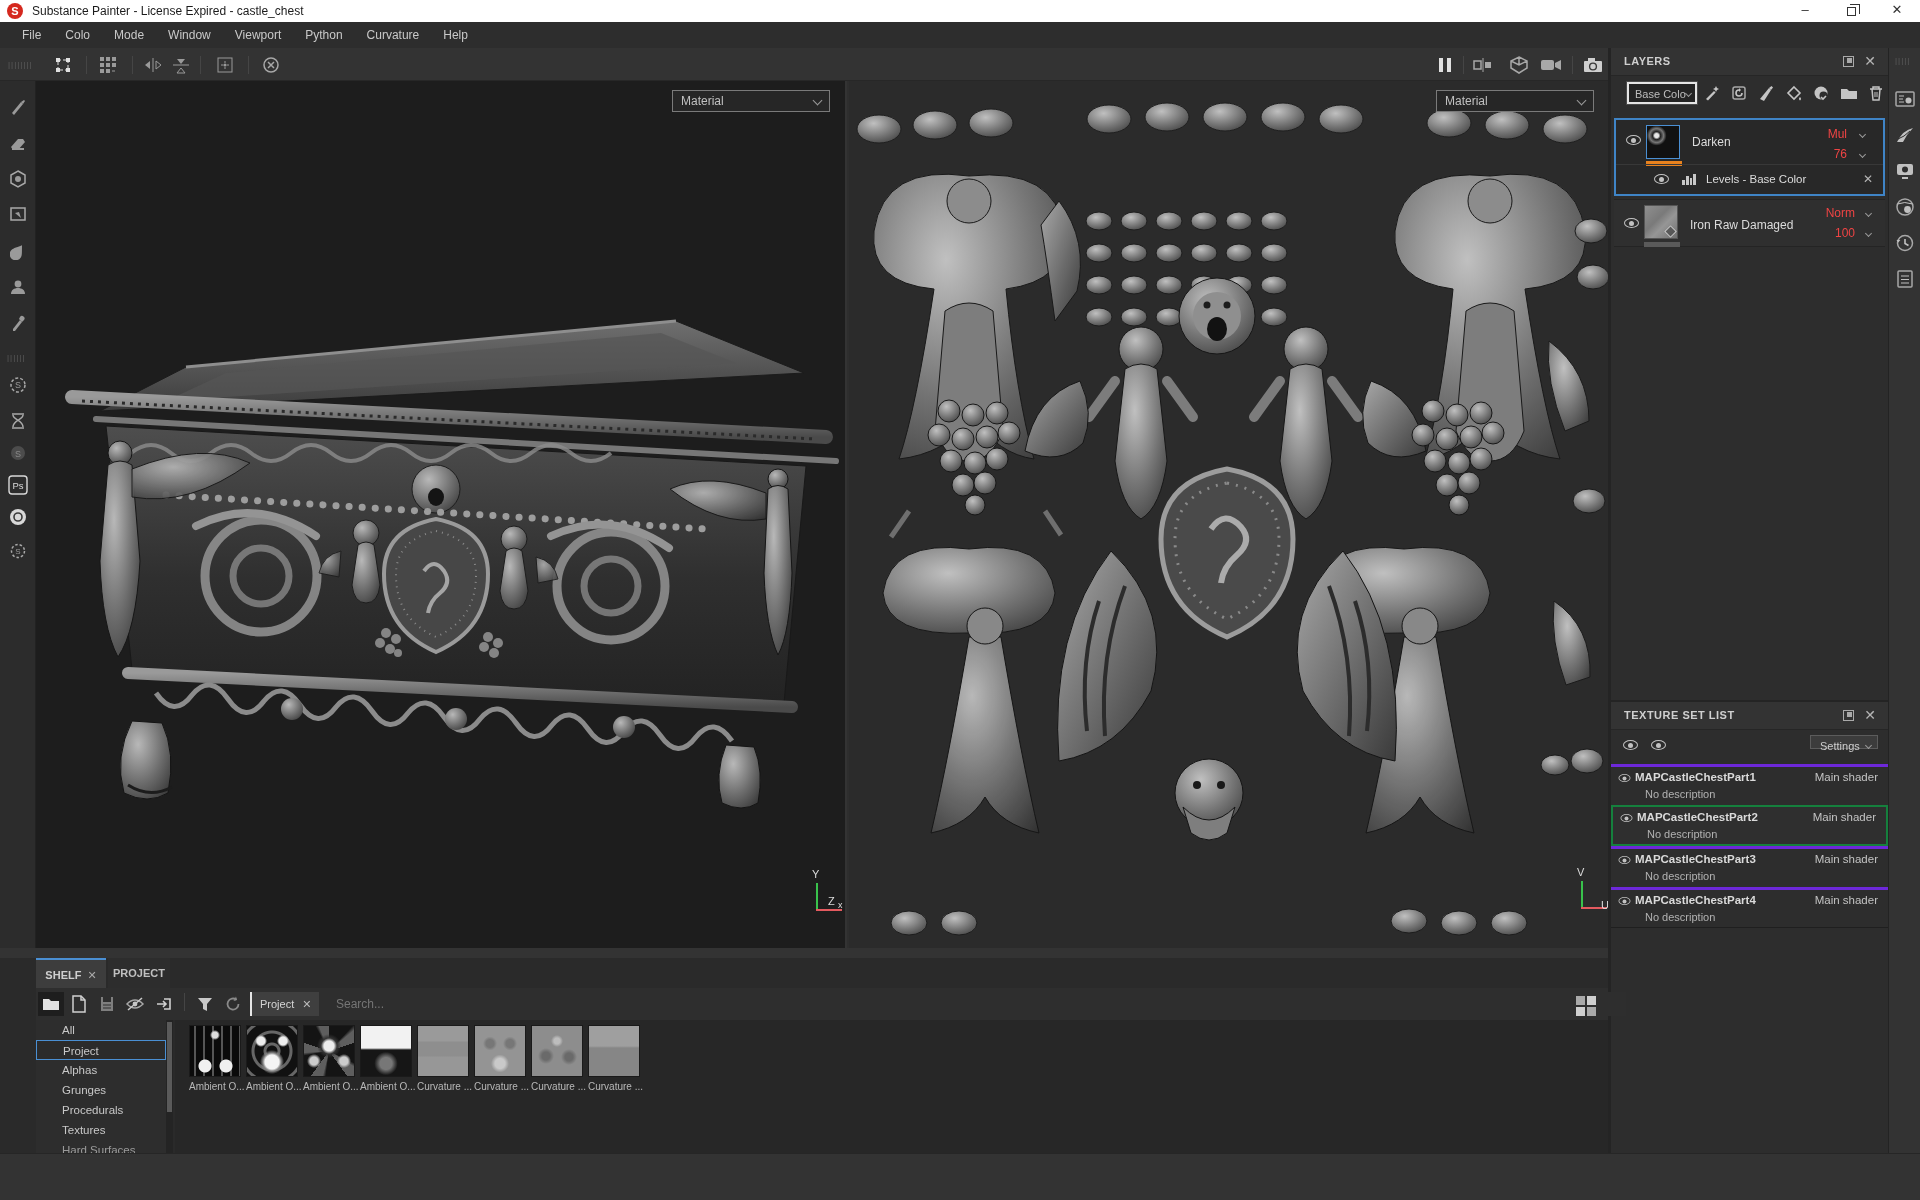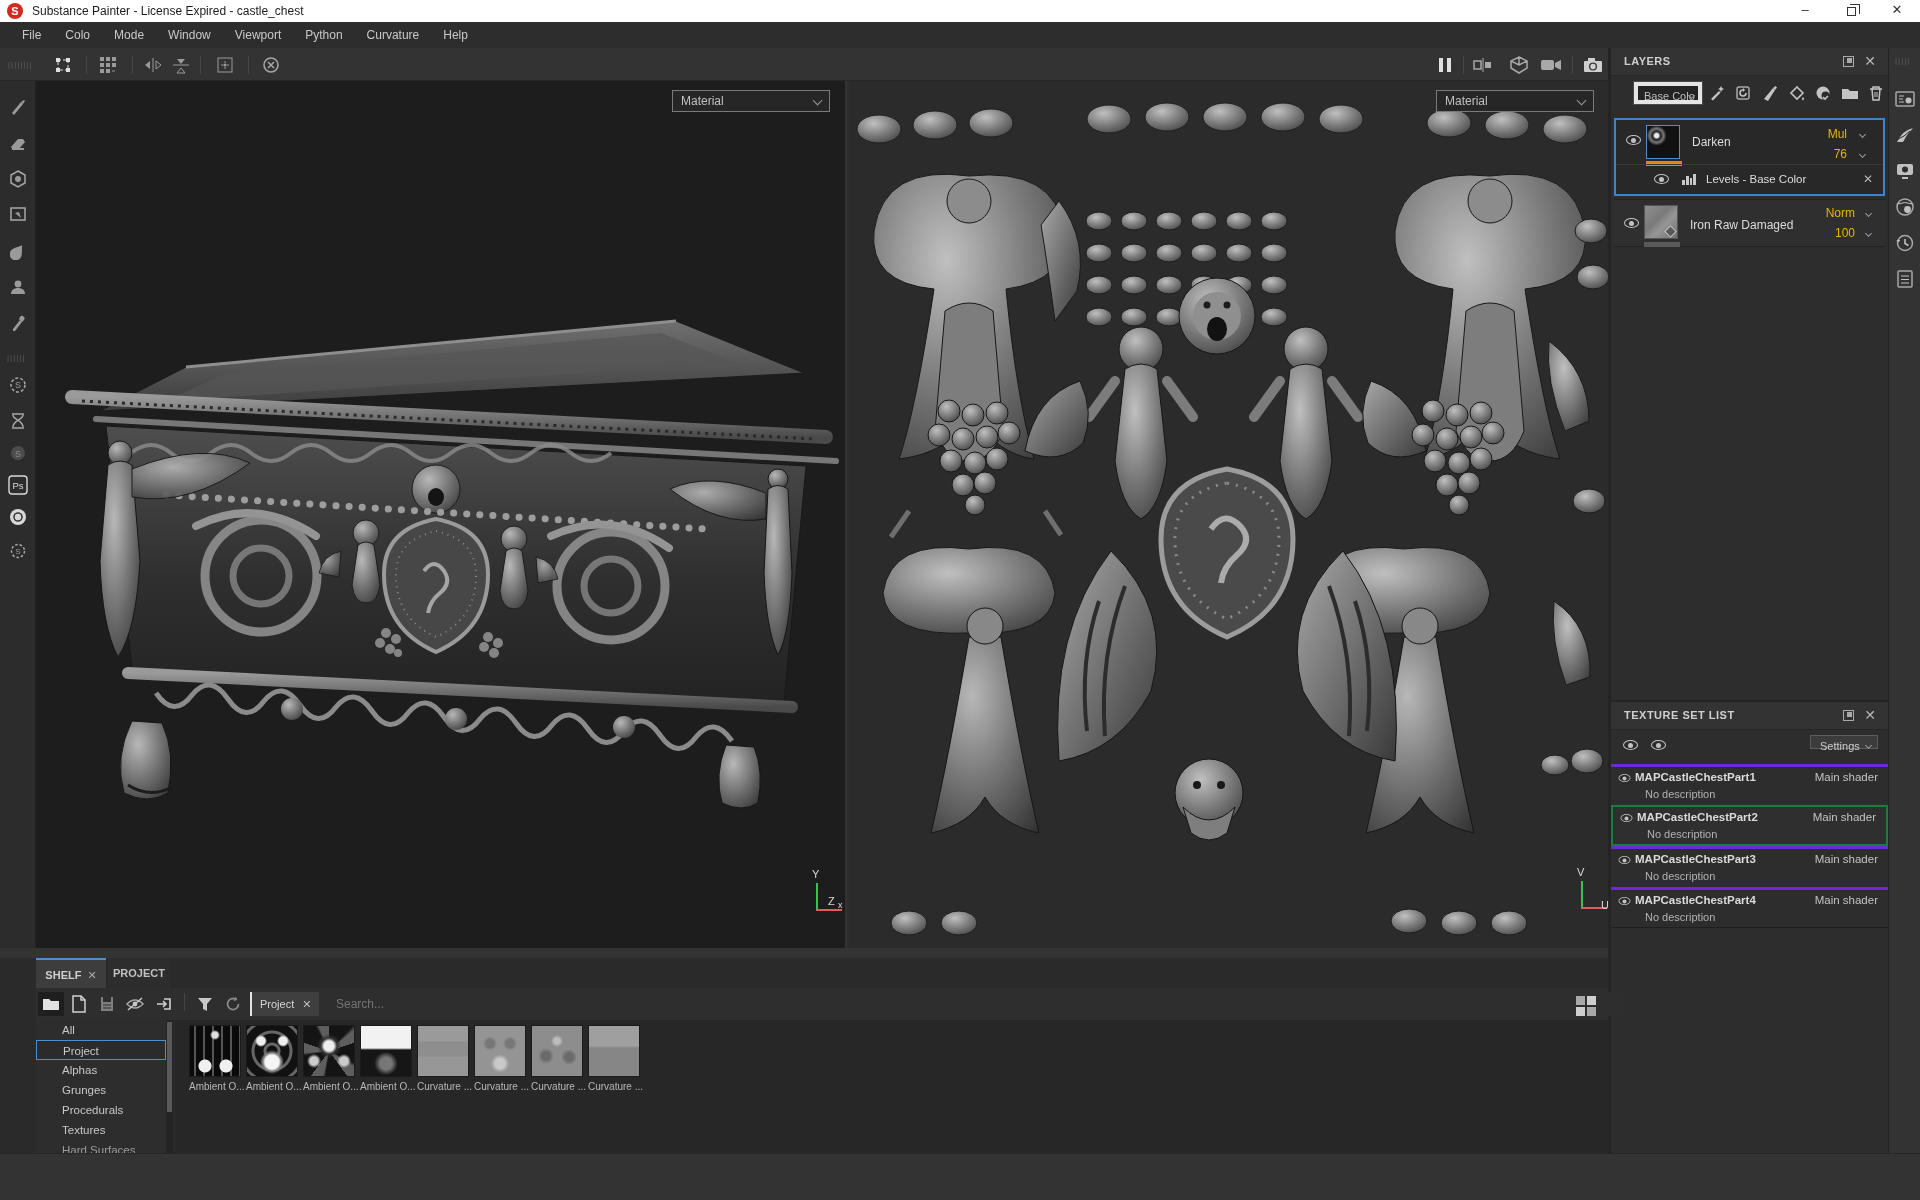--- a/index.html
+++ b/index.html
@@ -50,37 +50,37 @@
   
   #dockdivider { position:absolute; left:1608px; top:48px; width:3px; height:1105px; background:#242424; }
   .panel { position:absolute; left:1611px; width:277px; background:#2d2d2d; }
   .phead { position:absolute; left:0; top:0; width:100%; height:28px; background:#333; border-bottom:1px solid #262626; }
   .phead .ptitle { position:absolute; left:13px; top:7px; font-size:11px; font-weight:bold; letter-spacing:0.5px; color:#cfcfcf; }
   .float-ic { position:absolute; top:8px; width:11px; height:11px; border:1px solid #a9a9a9; }
   .float-ic::after { content:""; position:absolute; right:1px; top:1px; width:5px; height:5px; background:#a9a9a9; }
   .close-x { position:absolute; top:6px; color:#b5b5b5; font-size:14px; line-height:14px; }
 
   #layers-toolbar { position:absolute; left:0; top:28px; width:100%; height:34px; display:flex; align-items:center; }
-  #chan-dd { margin-left:23px; width:76px; height:22px; background:#242424; border:4px solid #e5e5e5; outline:1px solid #4a4a4a;
+  #chan-dd { margin-left:16px; width:76px; height:22px; background:#242424; border:2px solid #e5e5e5; outline:1px solid #4a4a4a;
      color:#bdbdbd; font-size:11px; line-height:20px; padding-left:6px; position:relative; }
   #chan-dd .chev { position:absolute; right:4px; top:7px; width:5px; height:5px; }
   .lt-ic { width:27px; height:22px; display:flex; align-items:center; justify-content:center; margin-left:3px; }
 
   .layerblock { position:absolute; left:3px; width:271px; background:#282828; border:2px solid #3f84c6; }
   .layerrow { position:relative; height:44px; }
   .eye { position:relative; width:15px; height:10px; border:1px solid #c2c2c2; border-radius:50%; display:inline-block; }
   .eye::after { content:""; position:absolute; left:50%; top:50%; width:5px; height:5px; margin:-2.5px; background:#c2c2c2; border-radius:50%; }
   .lthumb { position:absolute; left:30px; top:5px; width:34px; height:34px; border:1px solid #4a8fd3;
      background: radial-gradient(circle at 30% 30%, #e8e8e8 2px, #222 4px, #777 7px, #111 10px),
                  radial-gradient(circle at 70% 65%, #ddd 3px, #333 6px, #888 9px, #1a1a1a 12px), #2a2a2a; }
   .lthumb2 { position:absolute; left:30px; top:5px; width:34px; height:34px; border:1px solid #555;
      background: linear-gradient(135deg, #8f8f8f 0%, #7a7a7a 40%, #969696 60%, #707070 100%); }
   .fillbar { position:absolute; left:30px; width:36px; height:5px; }
   .lname { position:absolute; left:76px; font-size:12px; color:#dcdcdc; }
-  .blend { position:absolute; font-size:12px; color:#eab308; }
+  .blend { position:absolute; font-size:12px; color:#ef4444; }
   .srow { position:relative; height:30px; border-top:1px solid #383838; }
   .histicon { position:absolute; width:14px; height:11px; display:flex; align-items:flex-end; gap:1px; }
   .histicon i { display:block; width:3px; background:#c8c8c8; }
   .bucketbadge { position:absolute; right:2px; bottom:2px; width:9px; height:9px; border:1px solid #ccc; transform:rotate(45deg); background:rgba(60,60,60,.6); }
 
   .layerblock2 { position:absolute; left:3px; width:271px; background:#2f2f2f; border-top:1px solid #242424; border-bottom:1px solid #242424; }
 
   
   #tsl-toolbar { position:absolute; left:0; top:28px; width:100%; height:32px; }
   #settings-btn { position:absolute; right:10px; top:5px; width:68px; height:14px; background:#3c3c3c; border:1px solid #5c5c5c;

